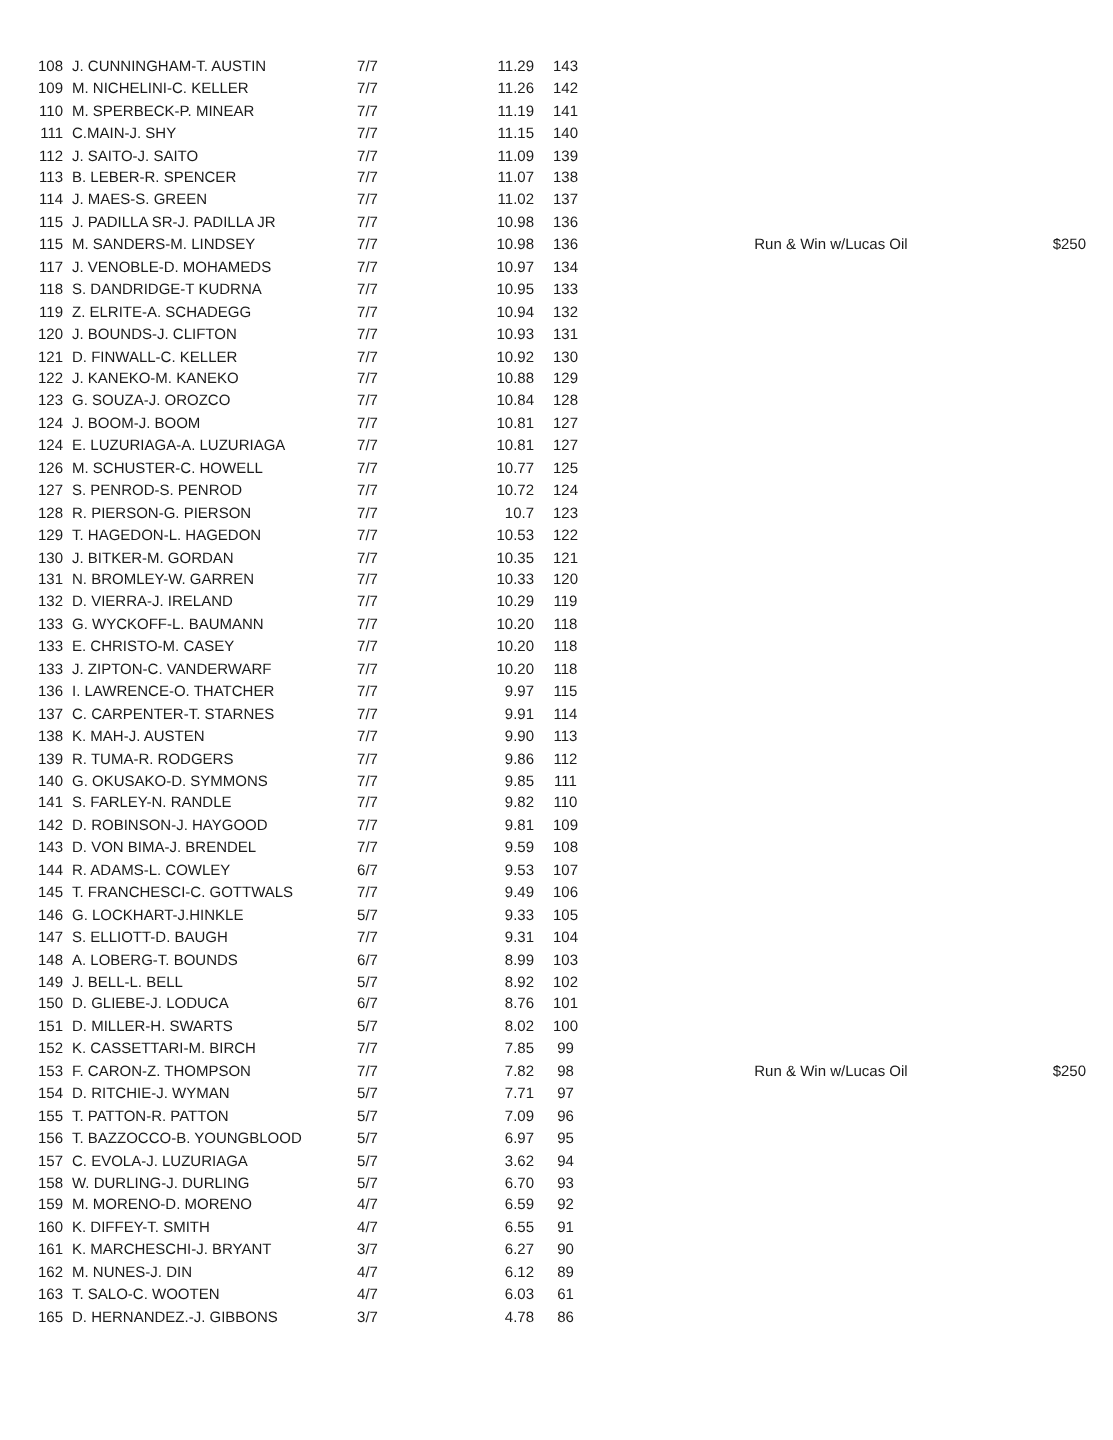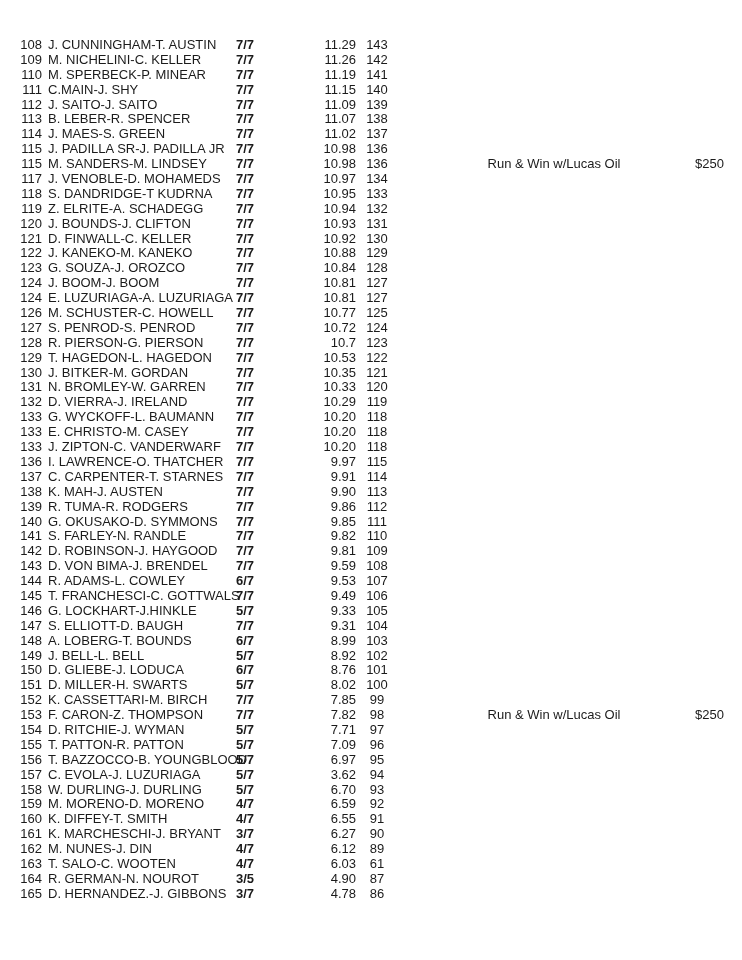--- a/index.html
+++ b/index.html
@@ -18,27 +18,27 @@
   .results-table {
     position: absolute;
     top: 38px;
     left: 0;
     width: 742px;
   }
   .row {
     display: flex;
     height: 14.9px;
     line-height: 14.9px;
-    font-size: 13px;
+    font-size: 10px;
     white-space: nowrap;
   }
   .cell { display: block; overflow: visible; }
   .cell.rank   { width: 26px;  margin-left: 16px; text-align: right; }
   .cell.team   { width: 177px; margin-left: 6px;  text-align: left; }
-  .cell.races  { width: 40px;  text-align: center; font-weight: bold; }
+  .cell.races  { width: 40px;  text-align: center; }
   .cell.score  { width: 60px;  margin-left: 31px; text-align: right; }
   .cell.points { width: 40px;  margin-left: 1px;  text-align: center; }
   .cell.award  { width: 160px; margin-left: 77px; text-align: center; }
   .cell.amount { width: 60px;  margin-left: 30px; text-align: right; }
 </style>
 </head>
 <body>
 
 <div class="results-table">
     <div class="row">
@@ -539,29 +539,20 @@
     <div class="row">
       <span class="cell rank">163</span>
       <span class="cell team">T. SALO-C. WOOTEN</span>
       <span class="cell races">4/7</span>
       <span class="cell score">6.03</span>
       <span class="cell points">61</span>
       <span class="cell award"></span>
       <span class="cell amount"></span>
     </div>
     <div class="row">
-      <span class="cell rank">164</span>
-      <span class="cell team">R. GERMAN-N. NOUROT</span>
-      <span class="cell races">3/5</span>
-      <span class="cell score">4.90</span>
-      <span class="cell points">87</span>
-      <span class="cell award"></span>
-      <span class="cell amount"></span>
-    </div>
-    <div class="row">
       <span class="cell rank">165</span>
       <span class="cell team">D. HERNANDEZ.-J. GIBBONS</span>
       <span class="cell races">3/7</span>
       <span class="cell score">4.78</span>
       <span class="cell points">86</span>
       <span class="cell award"></span>
       <span class="cell amount"></span>
     </div>
   </div>
 

